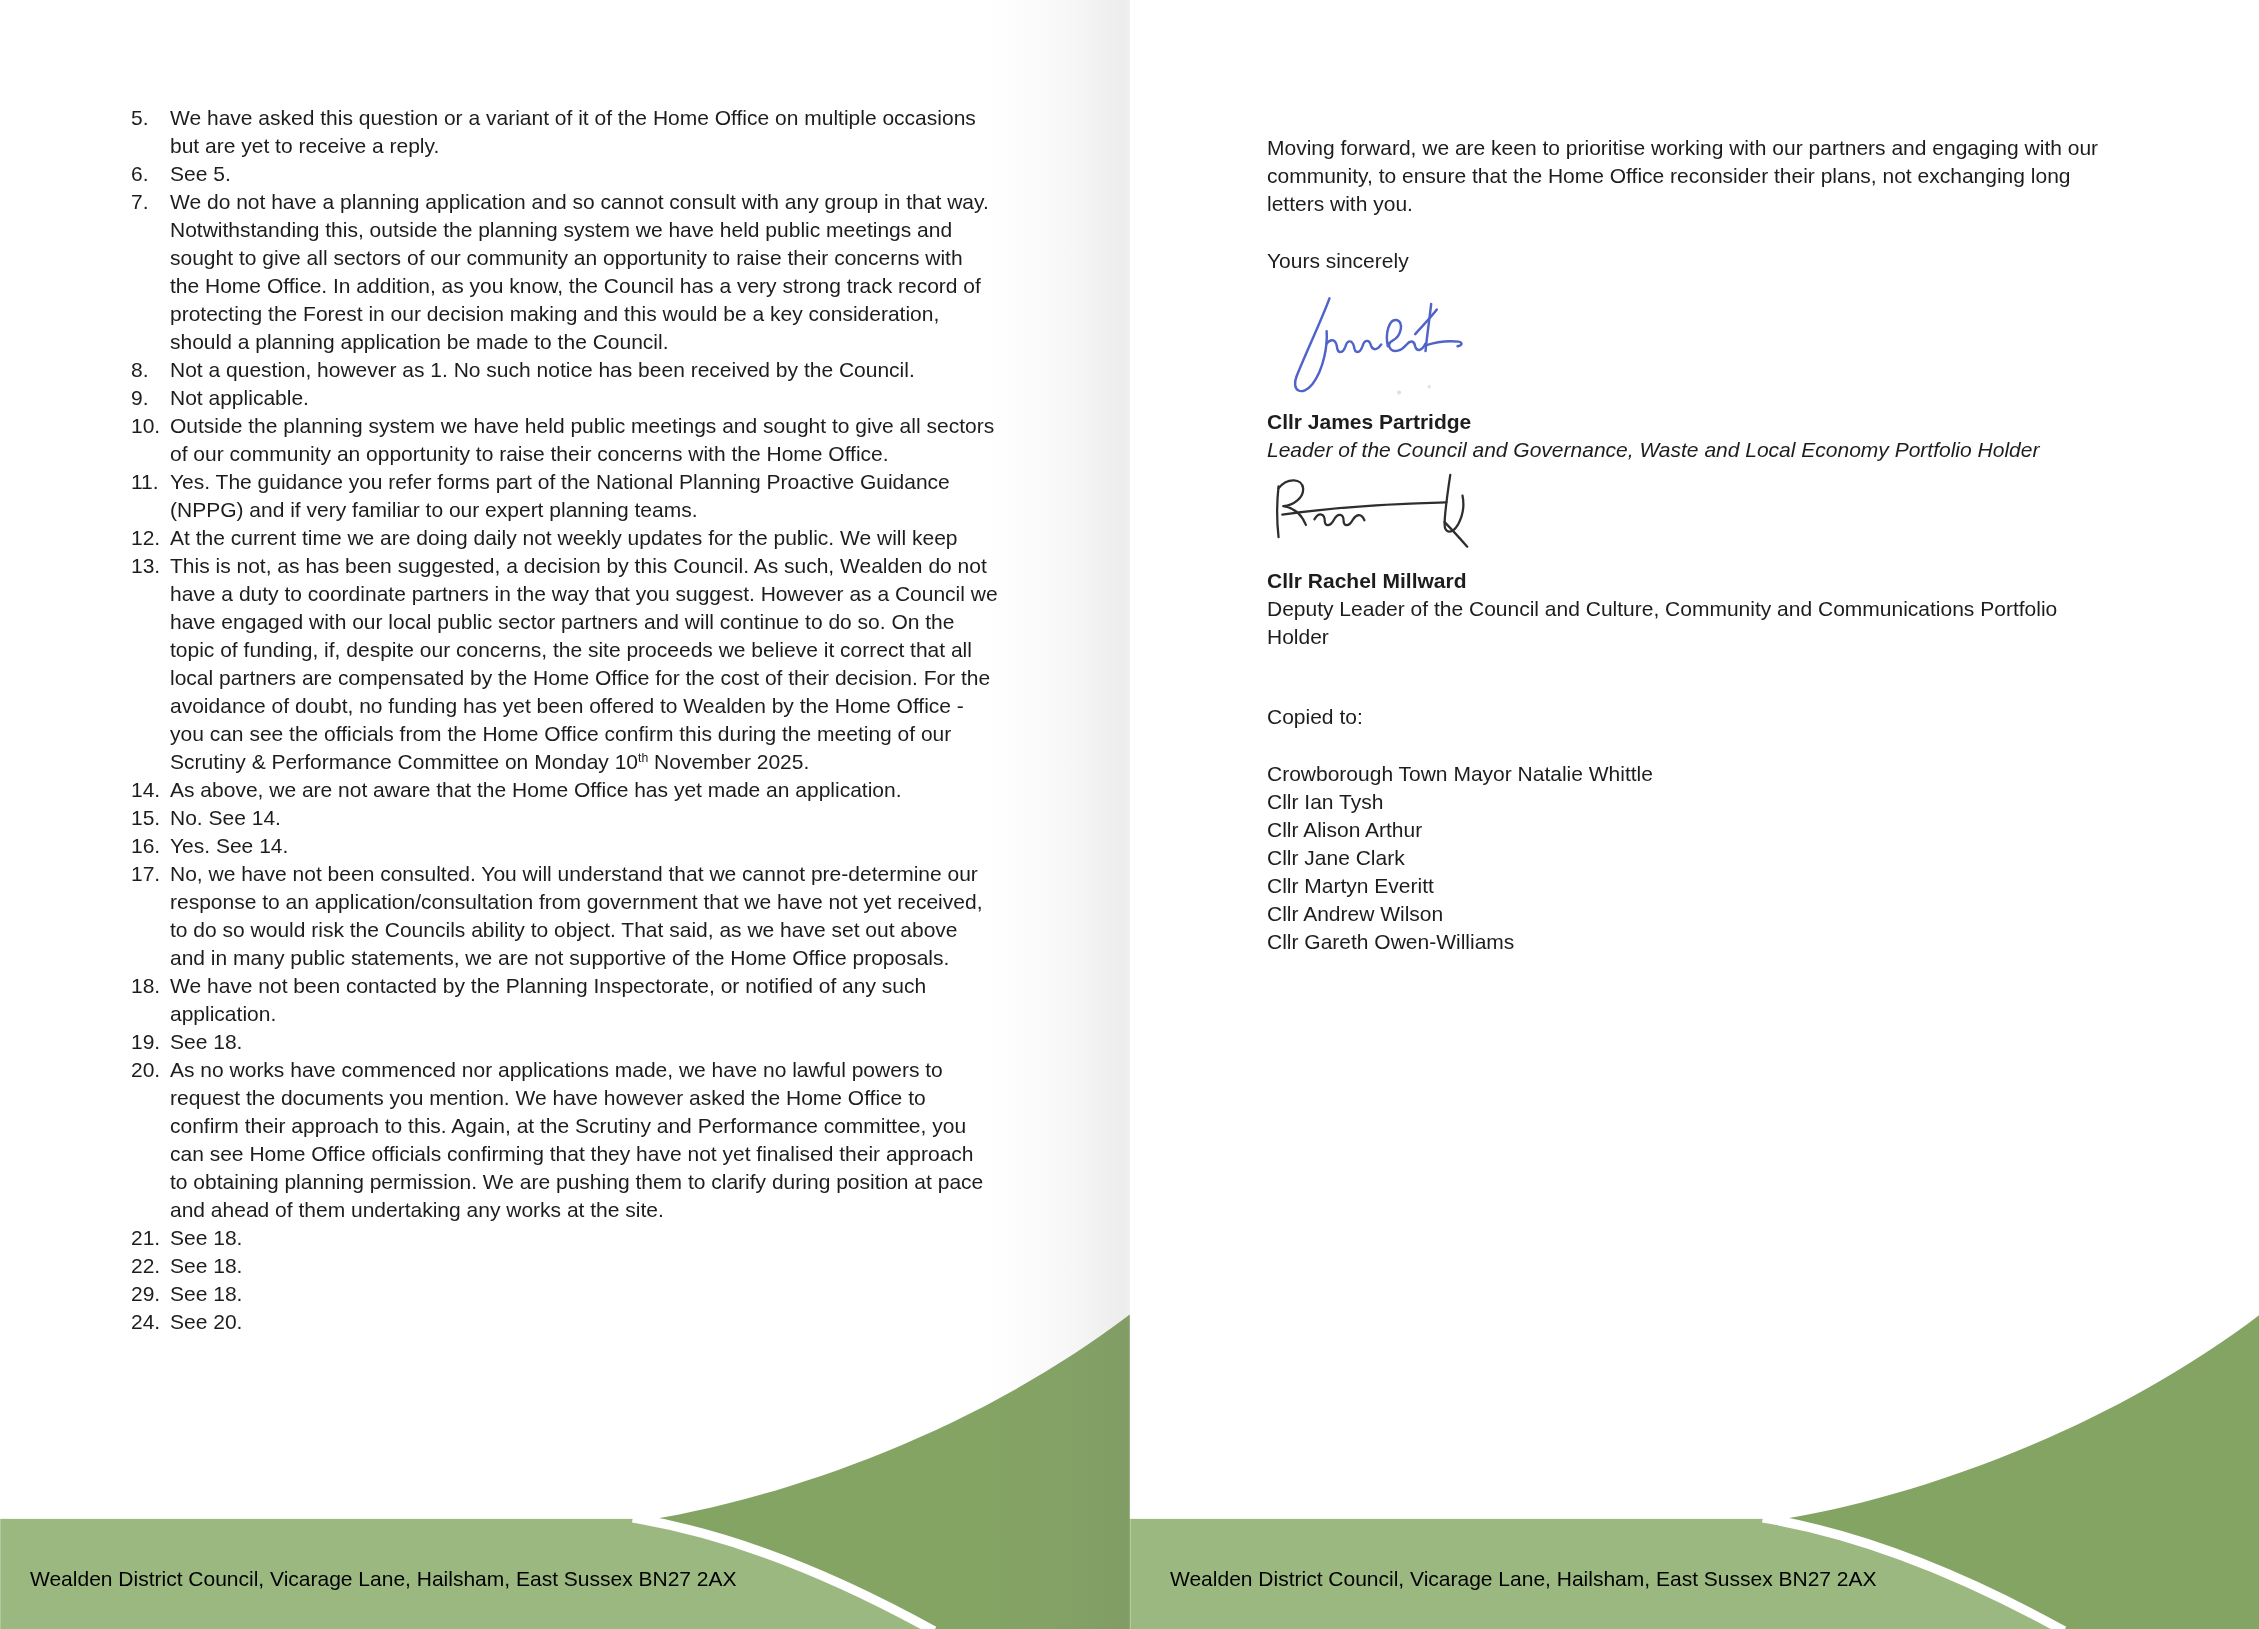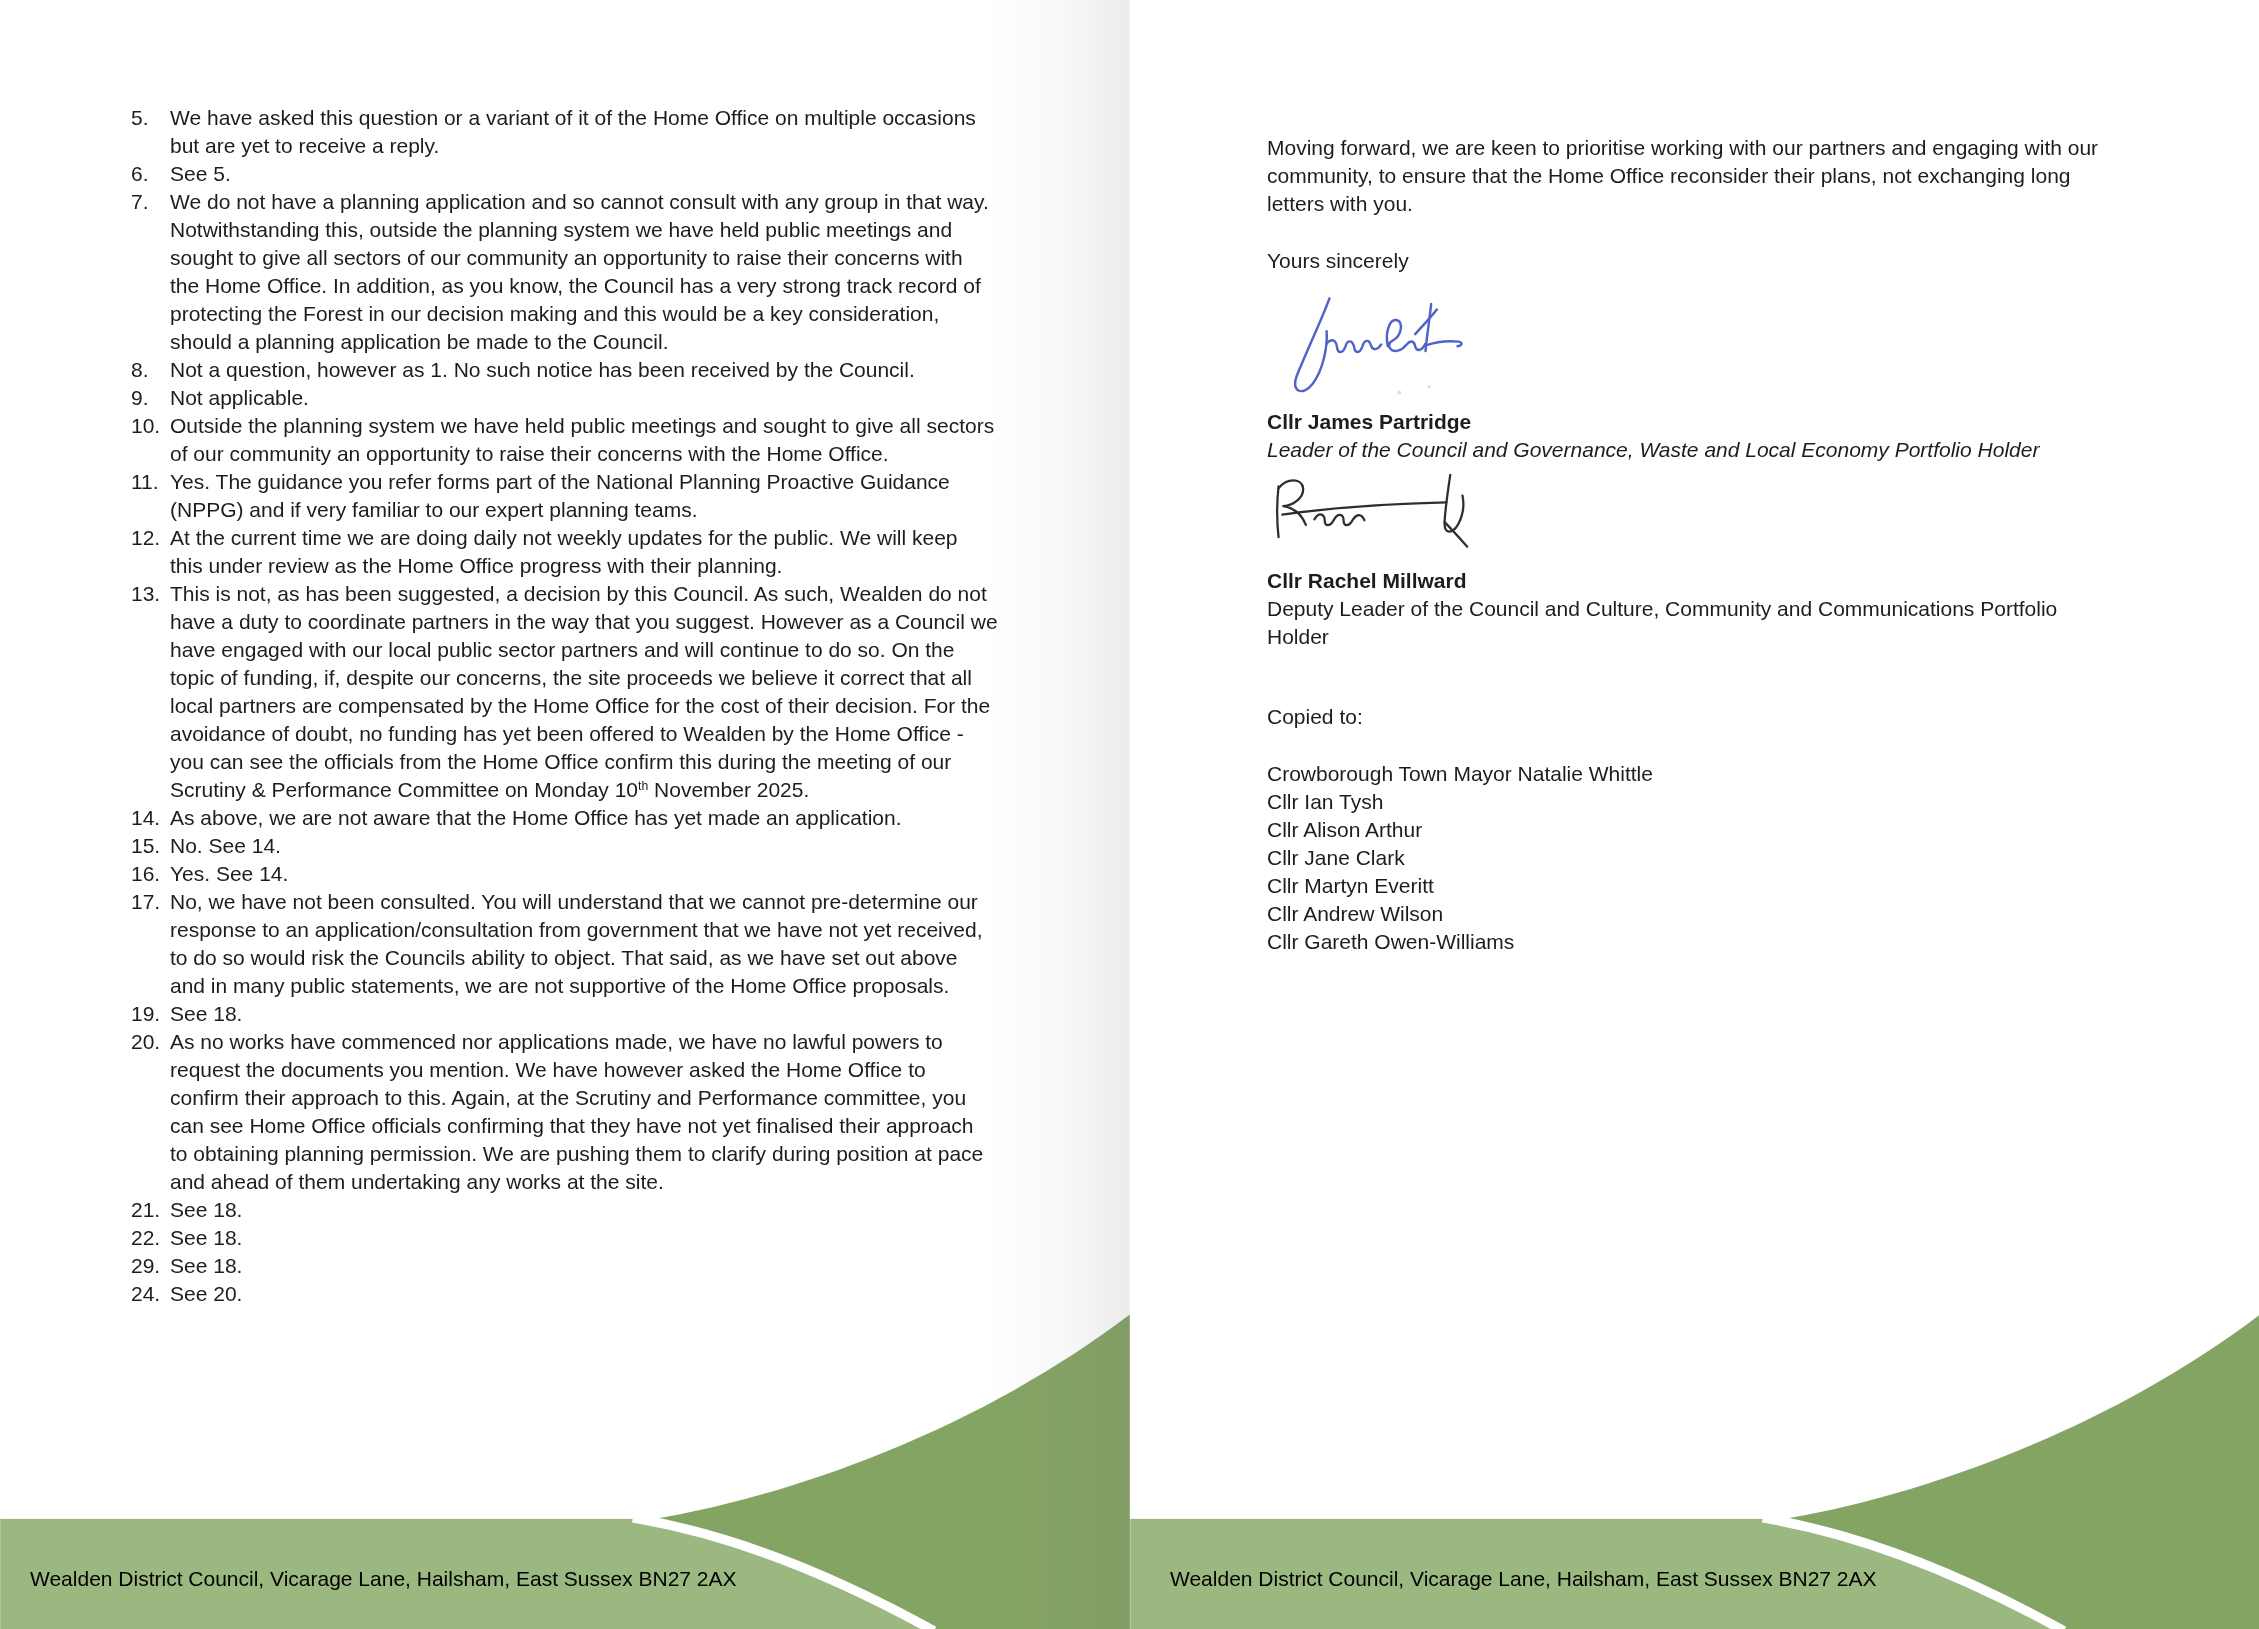--- a/index.html
+++ b/index.html
@@ -94,21 +94,20 @@
           <div class="num line">11.</div>
           <div>
             <div class="line">Yes. The guidance you refer forms part of the National Planning Proactive Guidance</div>
             <div class="line">(NPPG) and if very familiar to our expert planning teams.</div>
           </div>
         </div>
         <div class="item">
           <div class="num line">12.</div>
           <div>
             <div class="line">At the current time we are doing daily not weekly updates for the public. We will keep</div>
-            <div class="line">this under review as the Home Office progress with their planning.</div>
           </div>
         </div>
         <div class="item">
           <div class="num line">13.</div>
           <div>
             <div class="line">This is not, as has been suggested, a decision by this Council. As such, Wealden do not</div>
             <div class="line">have a duty to coordinate partners in the way that you suggest. However as a Council we</div>
             <div class="line">have engaged with our local public sector partners and will continue to do so. On the</div>
             <div class="line">topic of funding, if, despite our concerns, the site proceeds we believe it correct that all</div>
             <div class="line">local partners are compensated by the Home Office for the cost of their decision. For the</div>
@@ -135,20 +134,27 @@
             <div class="line">Yes. See 14.</div>
           </div>
         </div>
         <div class="item">
           <div class="num line">17.</div>
           <div>
             <div class="line">No, we have not been consulted. You will understand that we cannot pre-determine our</div>
             <div class="line">response to an application/consultation from government that we have not yet received,</div>
             <div class="line">to do so would risk the Councils ability to object. That said, as we have set out above</div>
             <div class="line">and in many public statements, we are not supportive of the Home Office proposals.</div>
+          </div>
+        </div>
+        <div class="item">
+          <div class="num line">18.</div>
+          <div>
+            <div class="line">We have not been contacted by the Planning Inspectorate, or notified of any such</div>
+            <div class="line">application.</div>
           </div>
         </div>
         <div class="item">
           <div class="num line">19.</div>
           <div>
             <div class="line">See 18.</div>
           </div>
         </div>
         <div class="item">
           <div class="num line">20.</div>

